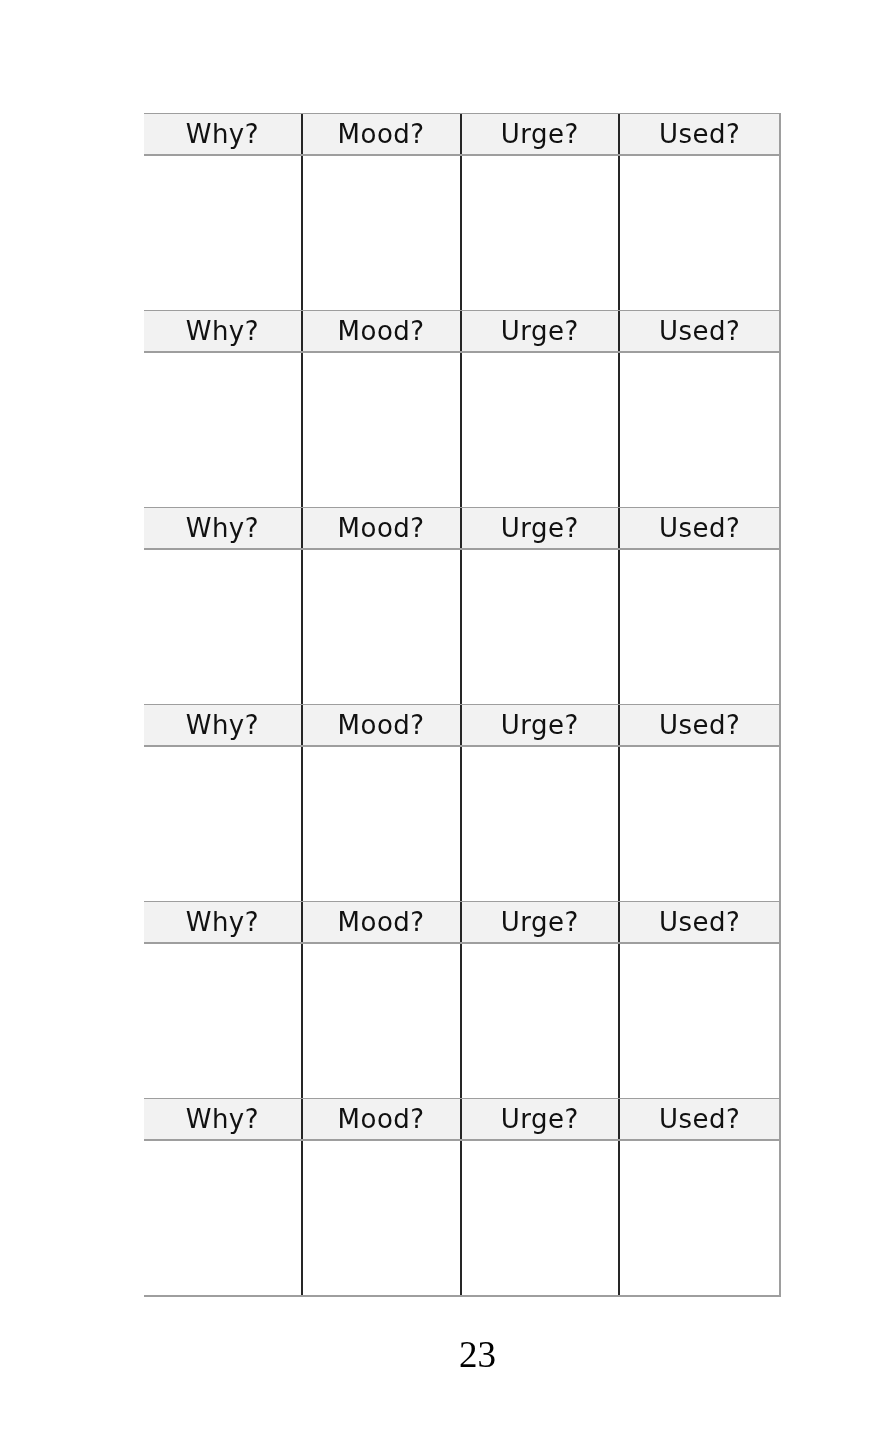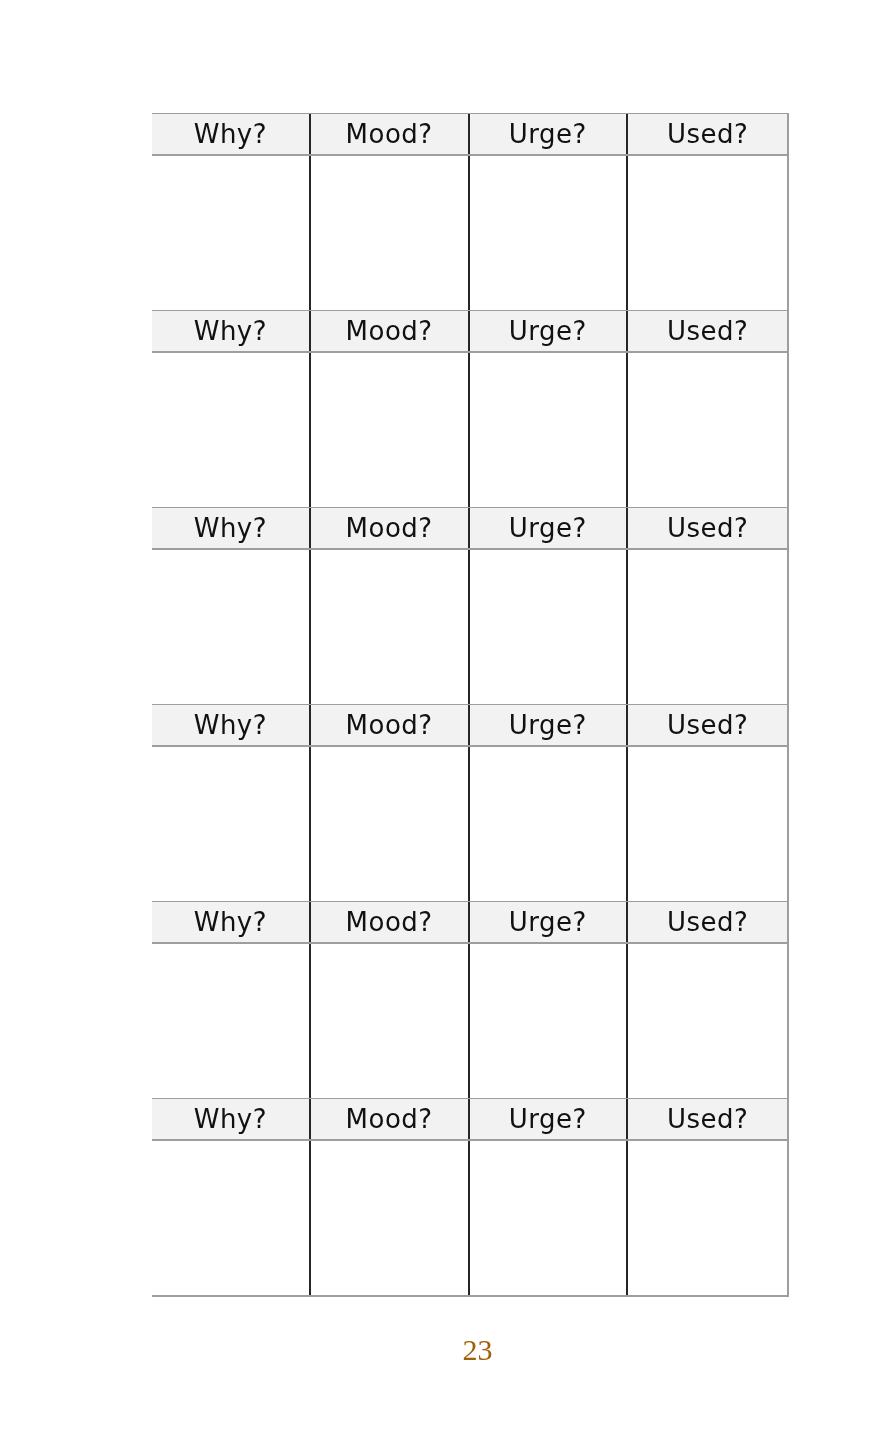--- a/index.html
+++ b/index.html
@@ -13,21 +13,21 @@
   html, body {
     width: 876px;
     height: 1450px;
     background: var(--page-bg);
     font-family: "DejaVu Sans", sans-serif;
   }
   body { position: relative; overflow: hidden; }
 
   .worksheet-table {
     position: absolute;
-    left: 152px;
+    left: 144px;
     top: 113px;
     width: 637px;
     border-right: 2px solid var(--border-gray);
     border-bottom: 2px solid var(--border-gray);
   }
 
   .section { width: 100%; }
 
   .header-row {
     display: grid;
@@ -59,22 +59,22 @@
     border-right: 2px solid var(--border-dark);
   }
 
   .page-number {
     position: absolute;
     left: 159px;
     top: 1333px;
     width: 637px;
     text-align: center;
     font-family: "Liberation Serif", serif;
-    font-size: 30px;
-    color: #a16207;
+    font-size: 37px;
+    color: #000000;
   }
 </style>
 </head>
 <body>
 
 <div class="worksheet-table">
 
   <div class="section">
     <div class="header-row">
       <div class="hcell">Why?</div>

